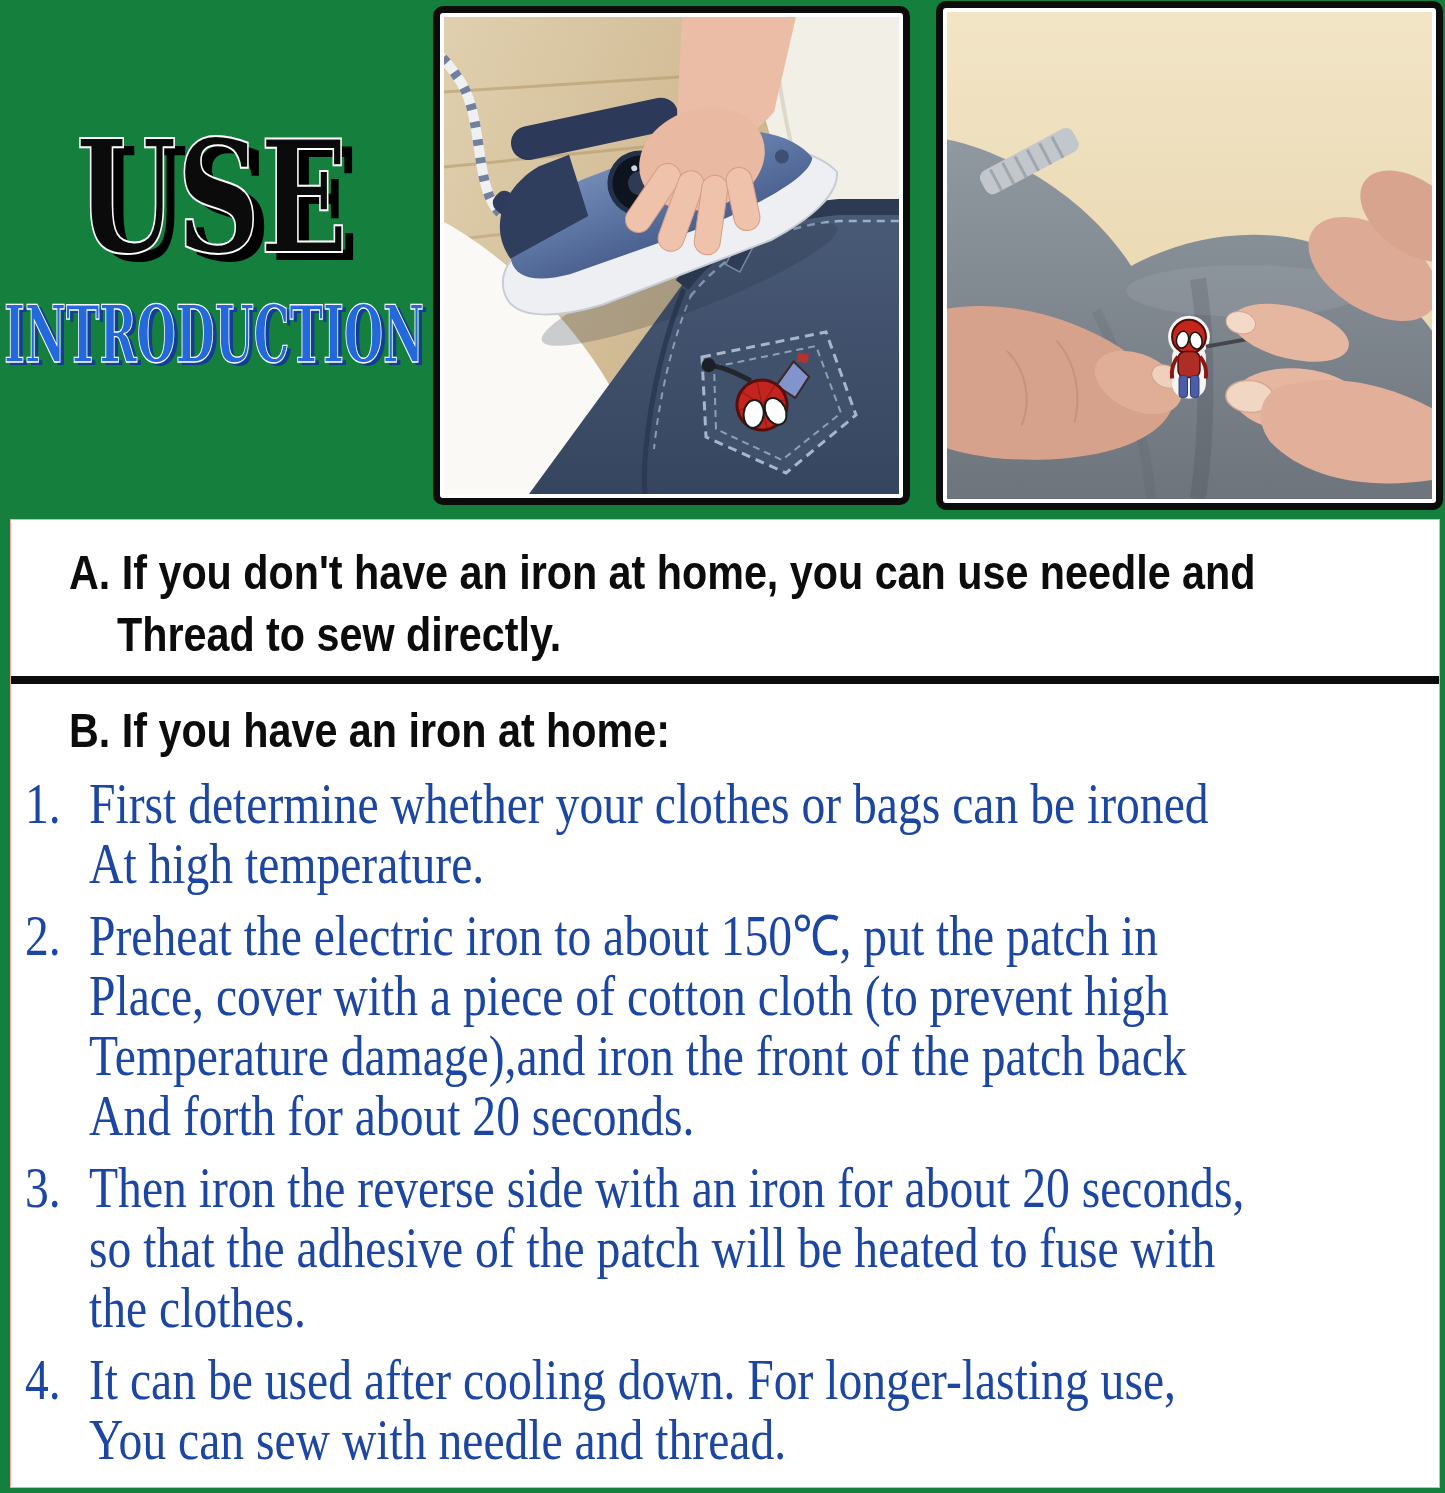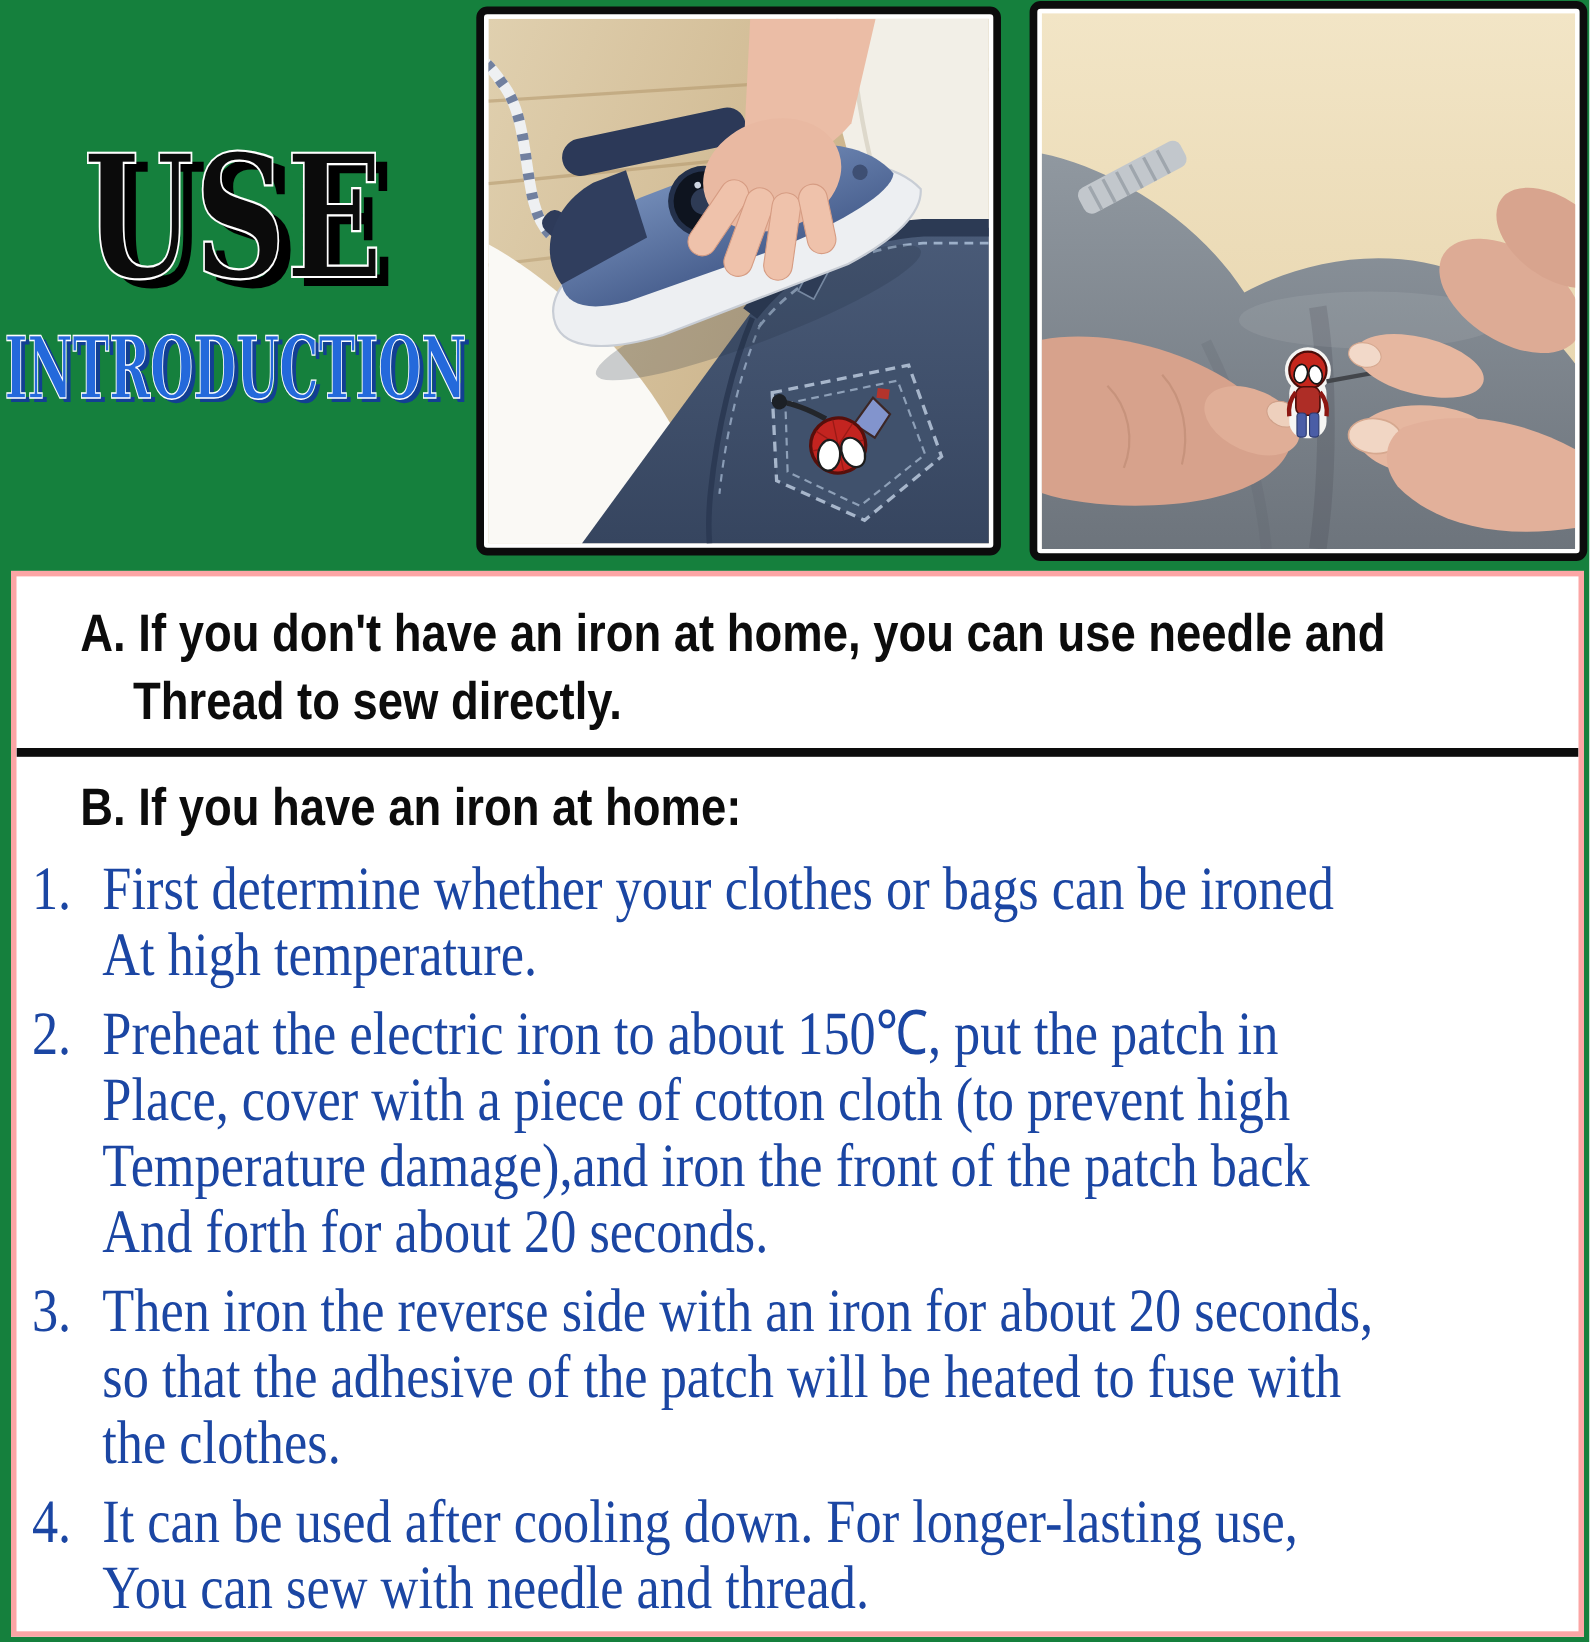--- a/index.html
+++ b/index.html
@@ -12,21 +12,21 @@
 
   
   .photo{position:absolute;background:#ffffff;border:7px solid #0c0c0c;border-radius:10px;
          padding:4px;box-sizing:border-box;}
   .photo svg{display:block;width:100%;height:100%;}
   .photo-iron{left:433px;top:6px;width:477px;height:499px;}
   .photo-sew{left:936px;top:1px;width:507px;height:509px;}
 
   
   .ibox{position:absolute;left:10px;top:519px;width:1430px;height:969px;background:#ffffff;
-        border:5px solid #fca5a5;box-sizing:border-box;padding-top:22px;overflow:hidden;}
+        border:1px solid #fca5a5;box-sizing:border-box;padding-top:22px;overflow:hidden;}
   .hline{font-weight:bold;font-size:48px;line-height:62px;color:#0c0c0c;white-space:nowrap;
          transform:scaleX(.86);transform-origin:left top;letter-spacing:0px;}
   .indent1{margin-left:58px;}
   .indent2{margin-left:106px;}
   .divider{height:8px;background:#0c0c0c;width:100%;margin-top:10px;}
   .sec-b{margin-top:16px;}
   .steps{margin-top:12px;}
   .step{position:relative;padding-left:78px;margin-bottom:12px;color:#1b46a3;
         font-family:"Liberation Serif",serif;font-size:56px;line-height:60px;}
   .step-num{position:absolute;left:14px;top:0;transform:scaleX(.85);transform-origin:left top;}

